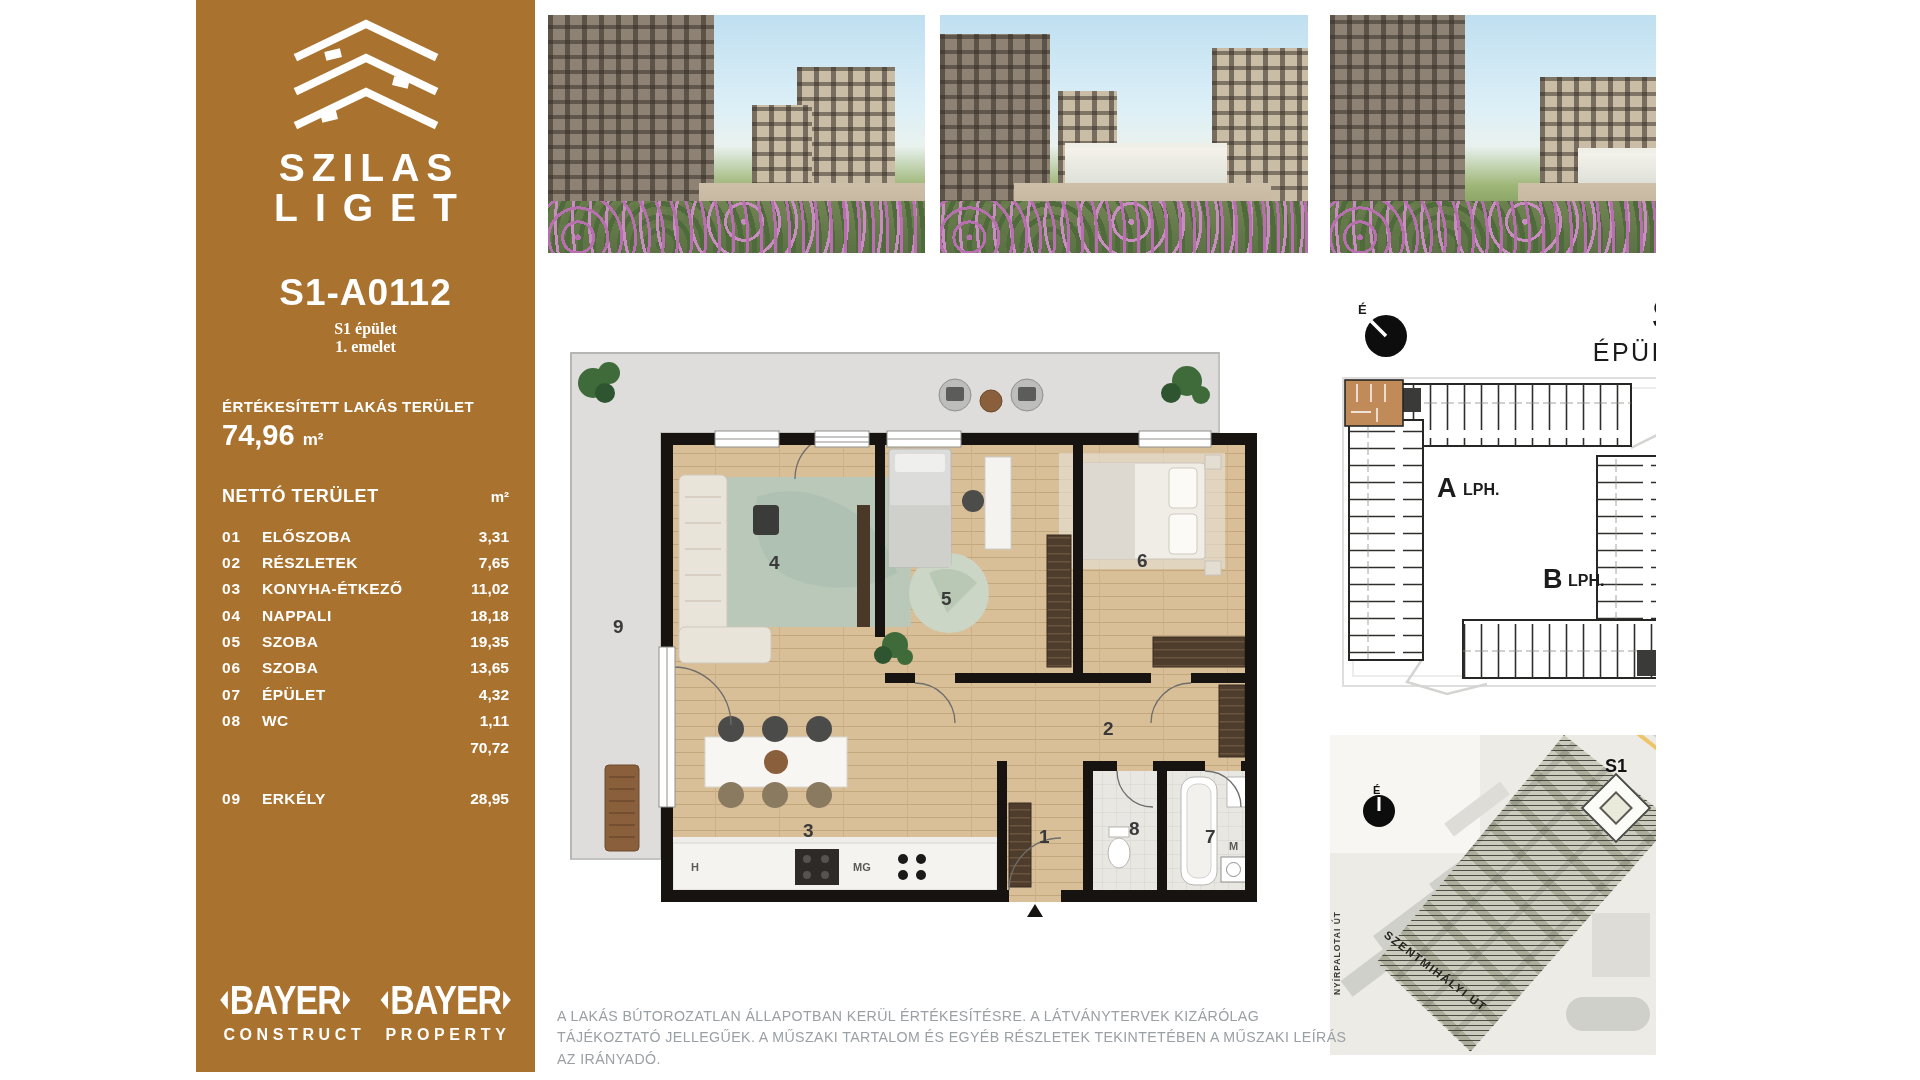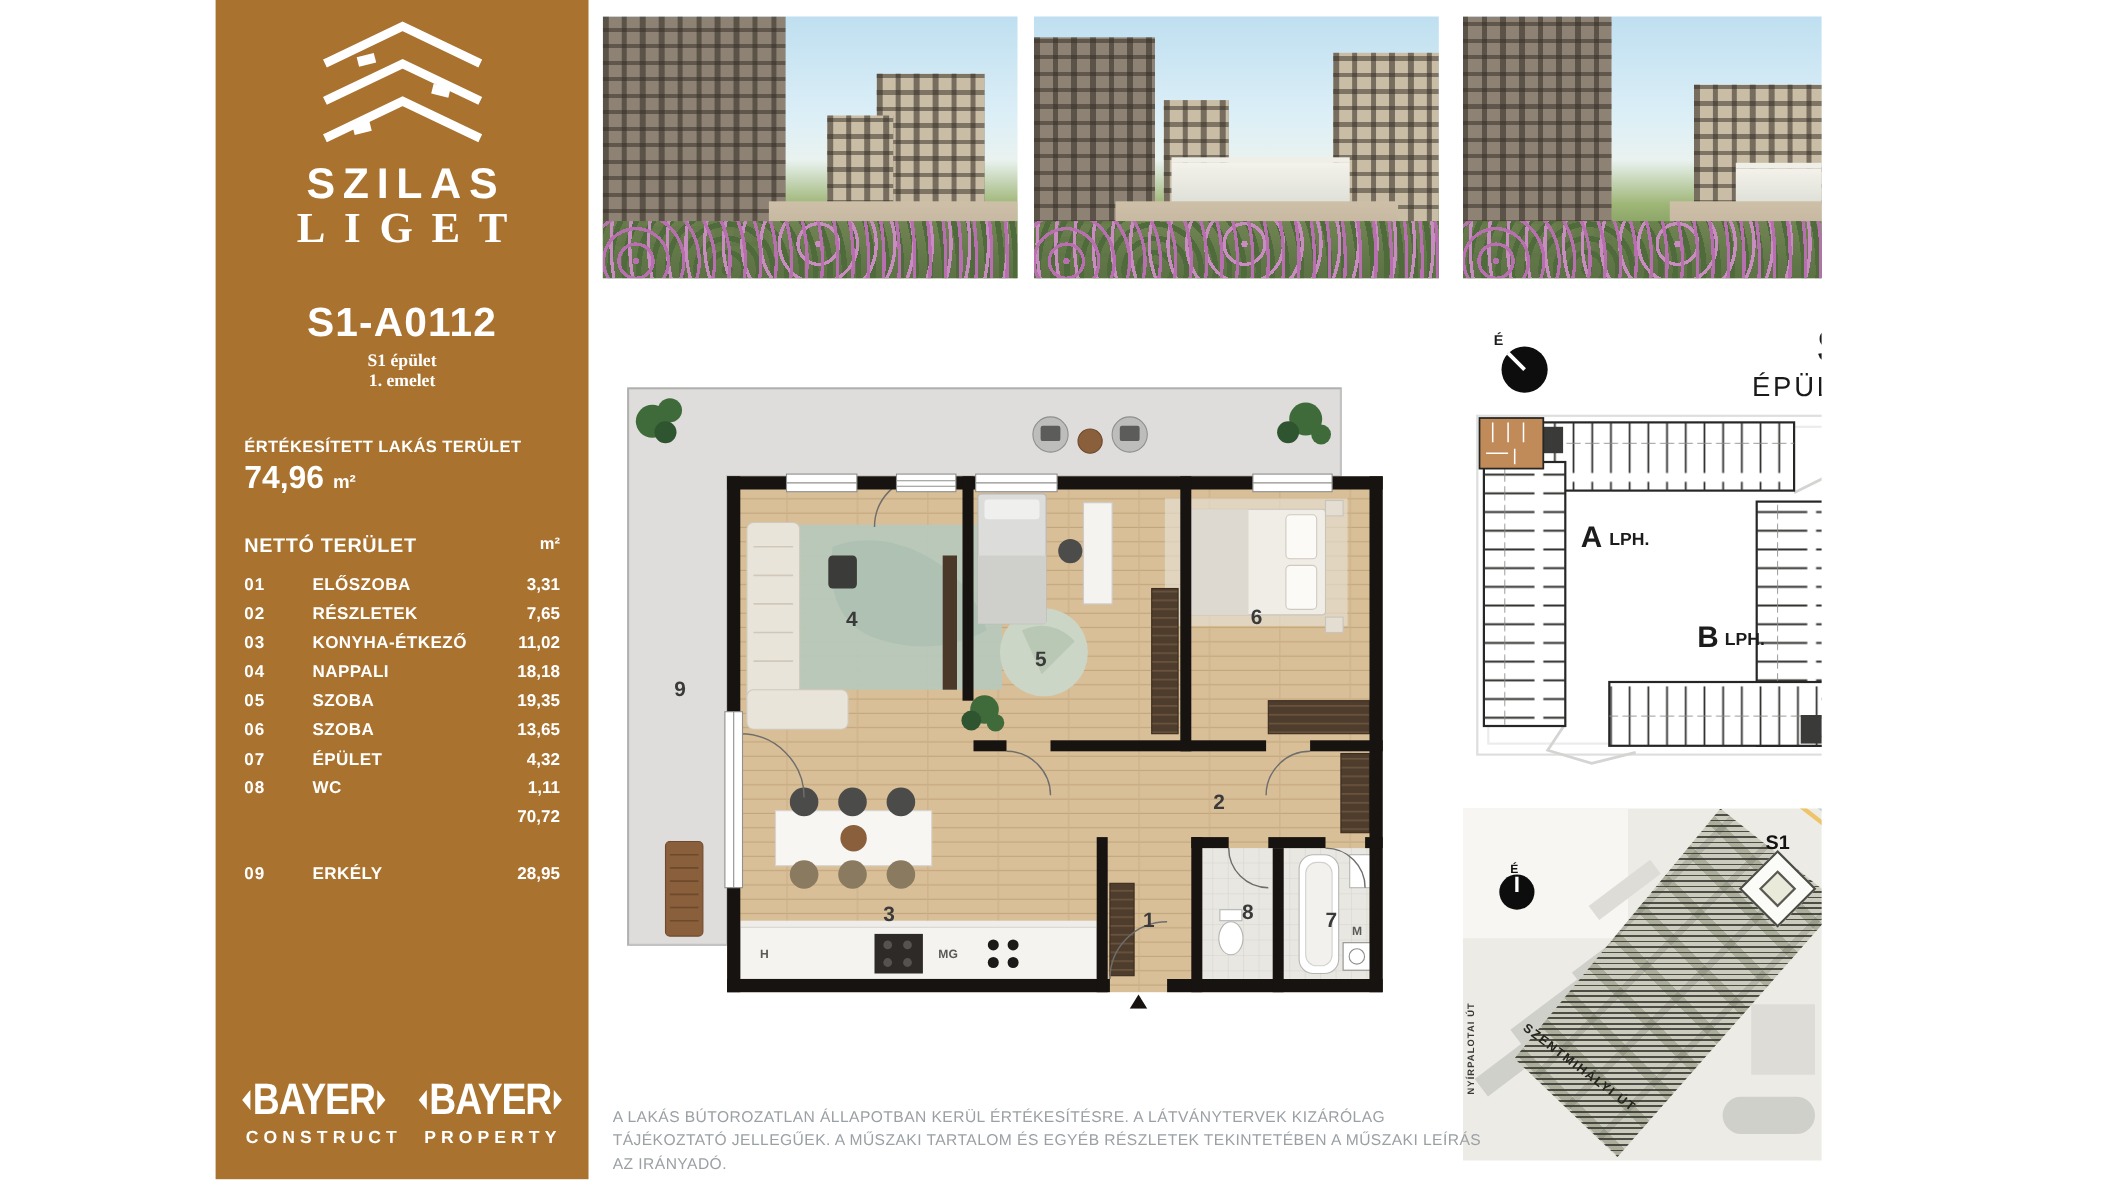--- a/index.html
+++ b/index.html
@@ -3,32 +3,32 @@
 <meta charset="utf-8">
 <style>
   html,body{margin:0;padding:0;background:#ffffff;font-family:"Liberation Sans",sans-serif;}
   .page{position:relative;width:1656px;height:1080px;background:#ffffff;overflow:hidden;}
 
   
   .sidebar{position:absolute;left:196px;top:0;width:339px;height:1072px;background:#a9722e;color:#fff;box-sizing:border-box;padding:0 26px;}
   .logo-wrap{margin-top:16px;display:flex;justify-content:center;}
   .brand{margin-top:10px;text-align:center;font-weight:700;line-height:1.02;}
   .brand .l1{font-size:39px;letter-spacing:7px;padding-left:7px;}
-  .brand .l2{font-size:39px;letter-spacing:17px;padding-left:17px;font-family:Liberation Serif, serif;}
+  .brand .l2{font-size:39px;letter-spacing:17px;padding-left:17px;}
   .apt-code{margin-top:44px;text-align:center;font-weight:700;font-size:37px;letter-spacing:1px;}
   .apt-sub{margin-top:6px;text-align:center;font-weight:700;font-size:16px;line-height:1.15;font-family:Liberation Serif, serif;}
   .area-block{margin-top:42px;}
   .area-label{font-weight:700;font-size:15px;letter-spacing:.4px;}
   .area-value{margin-top:4px;font-weight:700;font-size:29px;}
   .area-value .unit{font-size:17px;font-weight:700;}
-  .net-header{margin-top:34px;display:flex;justify-content:space-between;align-items:flex-start;font-weight:700;}
+  .net-header{margin-top:34px;display:flex;justify-content:space-between;align-items:center;font-weight:700;}
   .net-header .t{font-size:18px;letter-spacing:.6px;}
   .net-header .u{font-size:15px;}
   .rooms{margin-top:16px;font-size:15.5px;font-weight:600;}
-  .rrow{display:flex;align-items:flex-start;height:26.4px;gap:22px;}
+  .rrow{display:flex;align-items:center;height:26.4px;}
   .rrow .no{width:40px;letter-spacing:1px;}
   .rrow .nm{flex:1;letter-spacing:.4px;}
   .rrow .val{text-align:right;}
   .rrow.total{justify-content:flex-end;}
   .rrow.balcony{margin-top:25px;}
   .logos{position:absolute;left:0;bottom:28px;width:100%;display:flex;justify-content:center;gap:14px;}
   .blogo{text-align:center;}
   .blogo .bayer{display:flex;align-items:center;gap:2px;font-weight:700;font-size:34px;letter-spacing:-1px;transform:scaleY(1.18);transform-origin:center bottom;}
   .wing{width:9px;height:16px;background:#fff;}
   .wing.left{clip-path:polygon(100% 0,15% 50%,100% 100%);}

